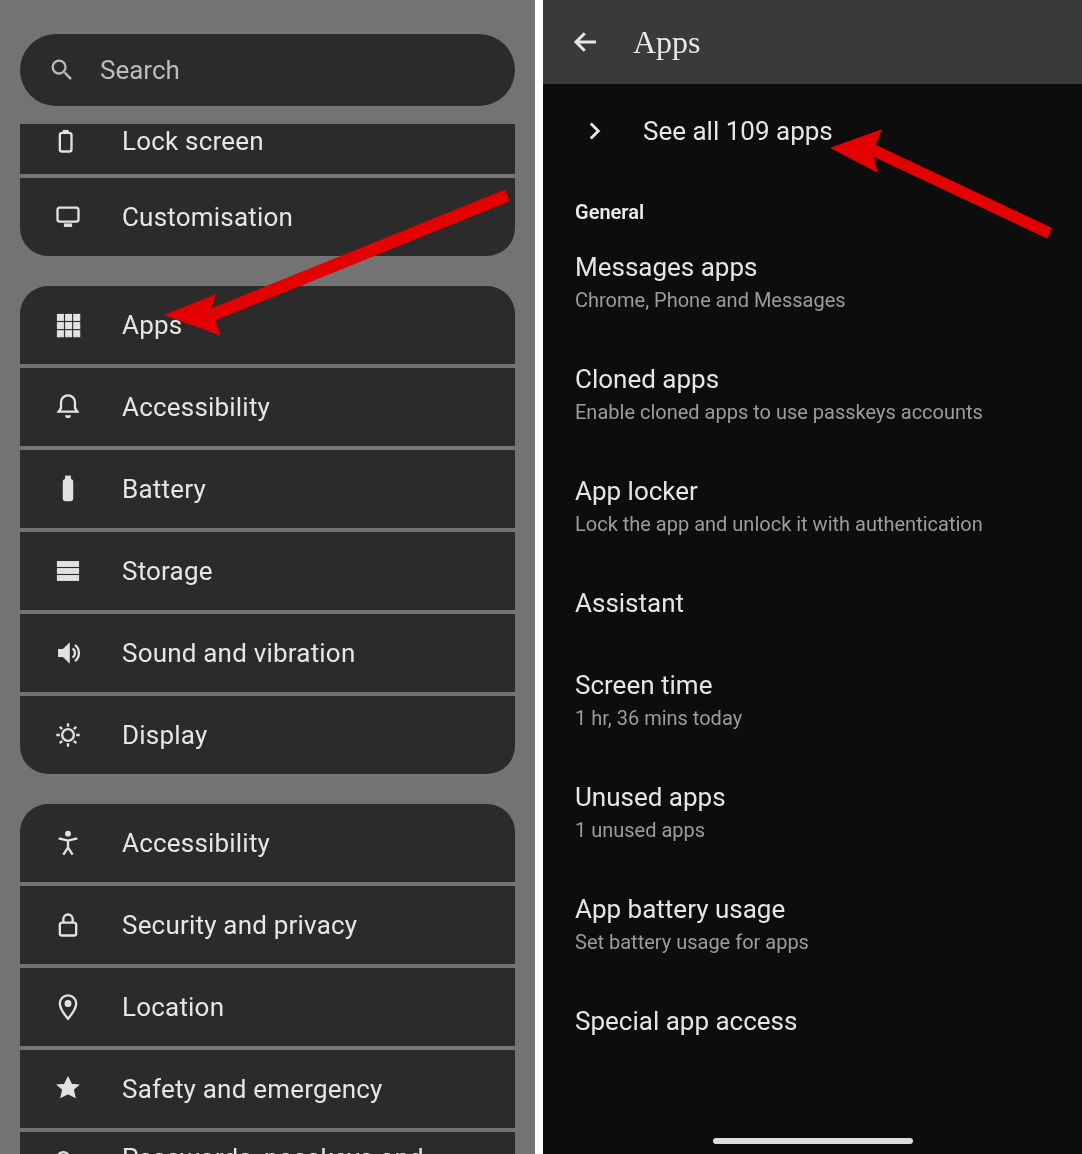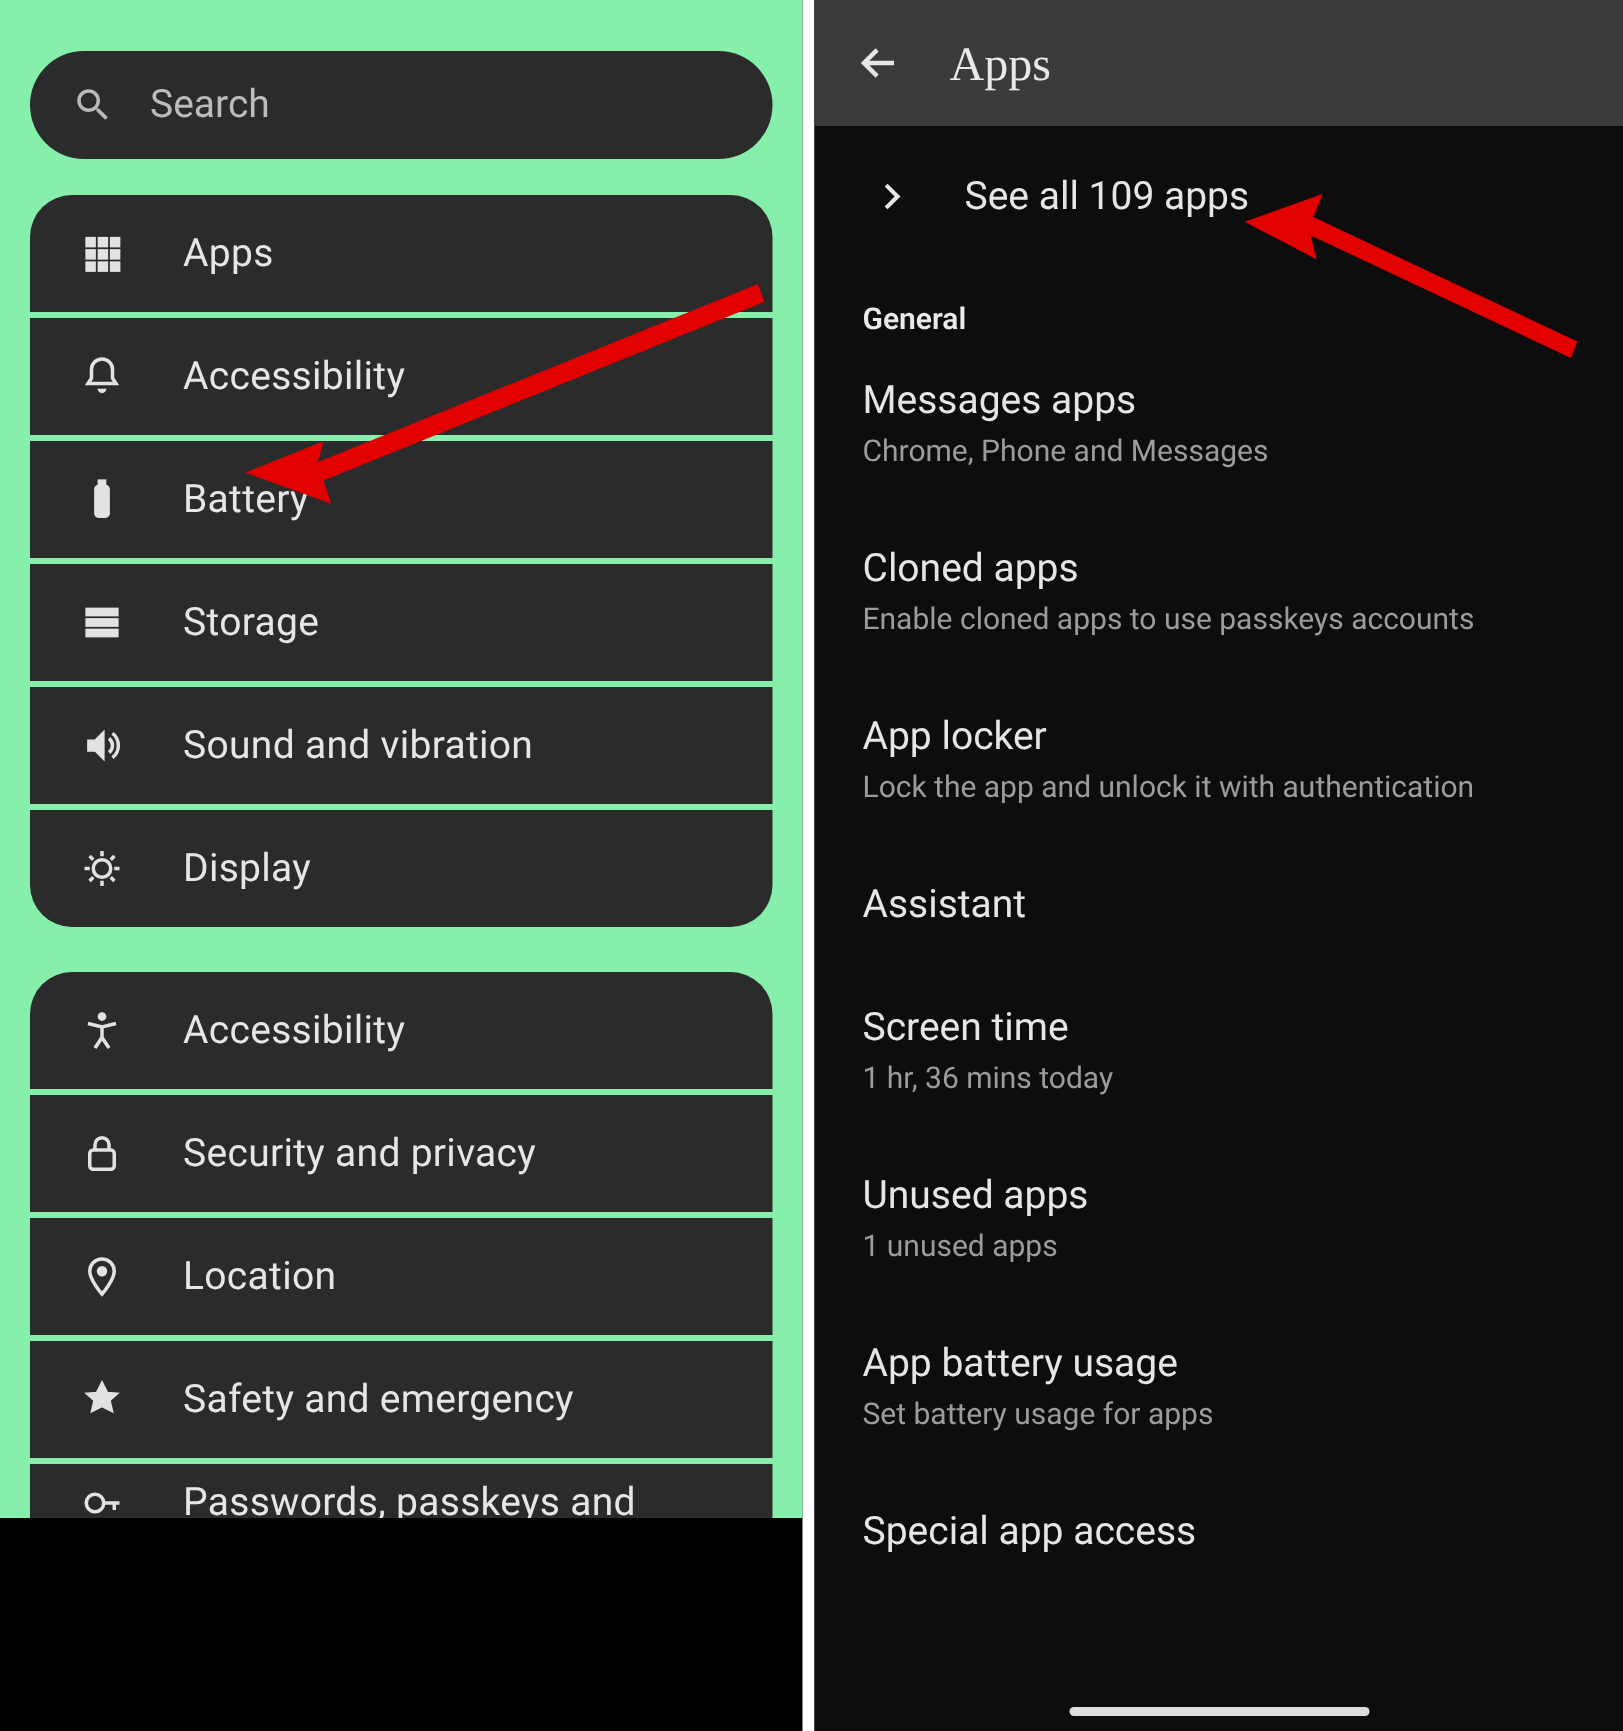--- a/index.html
+++ b/index.html
@@ -3,22 +3,22 @@
 <meta charset="utf-8">
 <style>
   * { box-sizing: border-box; margin: 0; padding: 0; }
   html, body { width: 1082px; height: 1154px; background: #000; font-family: Roboto, "Segoe UI", Arial, sans-serif; }
   body { display: flex; }
 
   
   .left {
     position: relative;
     width: 535px;
-    height: 1012px;
-    background: #86efac;
+    height: 1154px;
+    background: #737373;
     padding: 0 20px 0 20px;
     overflow: hidden;
   }
   .search-bar {
     margin: 34px 0 24px 0;
     height: 72px;
     background: #2b2b2b;
     border-radius: 36px;
     display: flex;
     align-items: center;
@@ -125,20 +125,38 @@
 <div class="left">
 
   <div class="search-bar">
     <svg viewBox="0 0 24 24">
         <path d="M15.5 14h-.79l-.28-.27A6.471 6.471 0 0 0 16 9.5 6.5 6.5 0 1 0 9.5 16c1.61 0 3.09-.59 4.23-1.57l.27.28v.79l5 4.99L20.49 19l-4.99-5zM9.5 14A4.5 4.5 0 1 1 14 9.5 4.5 4.5 0 0 1 9.5 14z"></path>
       </svg>
     <span>Search</span>
   </div>
 
   <div class="group" style="margin-top:-6px;">
+    <div class="row lockscreen partial-top">
+      <span class="ico">
+        <svg viewBox="0 0 24 24">
+            <rect x="5" y="5" width="10" height="16" rx="2" fill="none" stroke-width="2"></rect>
+            <rect x="8" y="3" width="4" height="2"></rect>
+          </svg>
+      </span>
+      <span class="lbl">Lock screen</span>
+    </div>
+    <div class="row">
+      <span class="ico">
+        <svg viewBox="0 0 24 24">
+            <rect x="3" y="4" width="18" height="12" rx="2" fill="none" stroke-width="2"></rect>
+            <rect x="9" y="18" width="6" height="2"></rect>
+          </svg>
+      </span>
+      <span class="lbl">Customisation</span>
+    </div>
   </div>
 
   <div class="group">
     <div class="row">
       <span class="ico">
         <svg viewBox="0 0 24 24">
             <rect x="3" y="3" width="5" height="5"></rect>
             <rect x="10" y="3" width="5" height="5"></rect>
             <rect x="17" y="3" width="5" height="5"></rect>
             <rect x="3" y="10" width="5" height="5"></rect>

